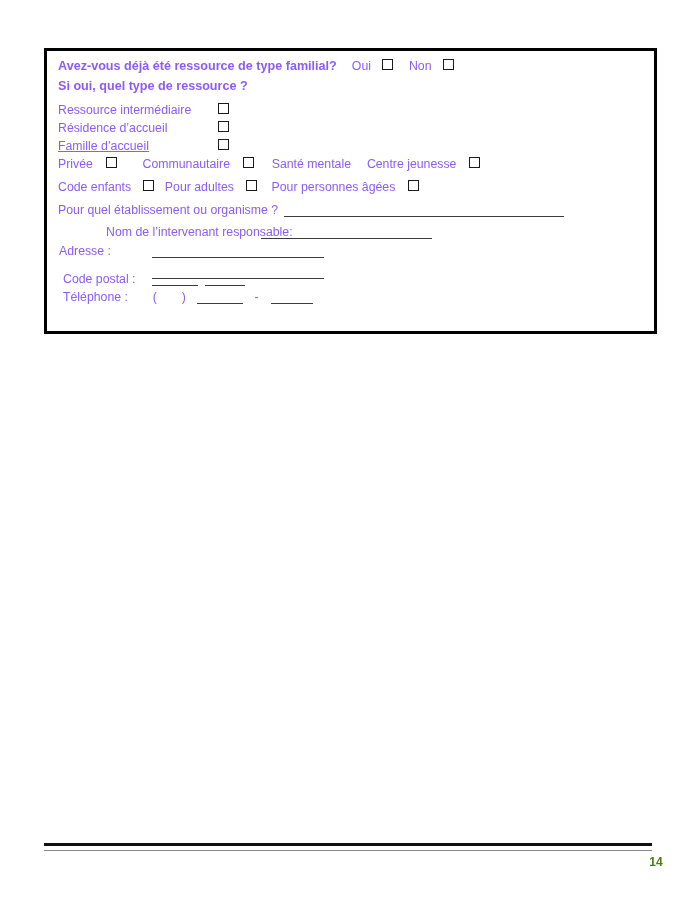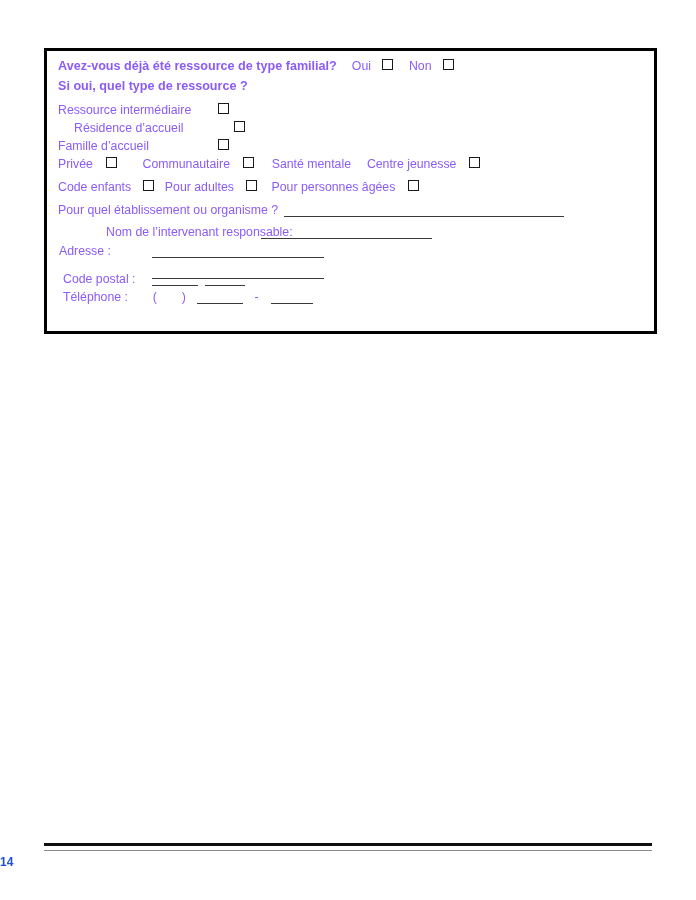--- a/index.html
+++ b/index.html
@@ -94,24 +94,25 @@
     top: 850px;
     width: 608px;
     height: 0;
     border-top: 1.2px solid #8a8a8a;
   }
   .page-number {
     position: absolute;
     left: 0;
     top: 855px;
     width: 663px;
+    text-align: right;
     font-size: 12px;
     font-weight: bold;
     letter-spacing: 0.2px;
-    color: #1d4ed8;
+    color: #4d7c0f;
   }
 </style>
 </head>
 <body>
 
 <div class="form-box">
   <div class="form-inner">
 
     <div class="row bold" style="left:11px; top:7px;">
       <span class="lbl">Avez-vous déjà été ressource de type familial?</span>
@@ -126,26 +127,26 @@
     </div>
 
     <div class="row bold" style="left:11px; top:28px;text-align:right;">Si oui, quel type de ressource ?</div>
 
     <div class="row" style="left:11px; top:51px;">
       <span class="lbl" style="width:157px;">Ressource intermédiaire</span>
       <span class="cbx"></span>
     </div>
 
     <div class="row" style="left:11px; top:69px;">
-      <span class="lbl" style="width:157px;margin-left:16px;">Résidence d’accueil</span>
+      <span class="lbl" style="width:157px;">Résidence d’accueil</span>
       <span class="cbx"></span>
     </div>
 
     <div class="row" style="left:11px; top:87px;">
-      <span class="lbl" style="width:157px;">Famille d’accueil</span>
+      <span class="lbl" style="width:157px;text-decoration:underline;">Famille d’accueil</span>
       <span class="cbx"></span>
     </div>
 
     <div class="row" style="left:11px; top:105px;">
       <span class="lbl">Privée</span>
       <span style="display:inline-block; width:6px;"></span>
       <span class="cbx"></span>
       <span style="display:inline-block; width:19px;"></span>
       <span class="lbl">Communautaire</span>
       <span style="display:inline-block; width:6px;"></span>

